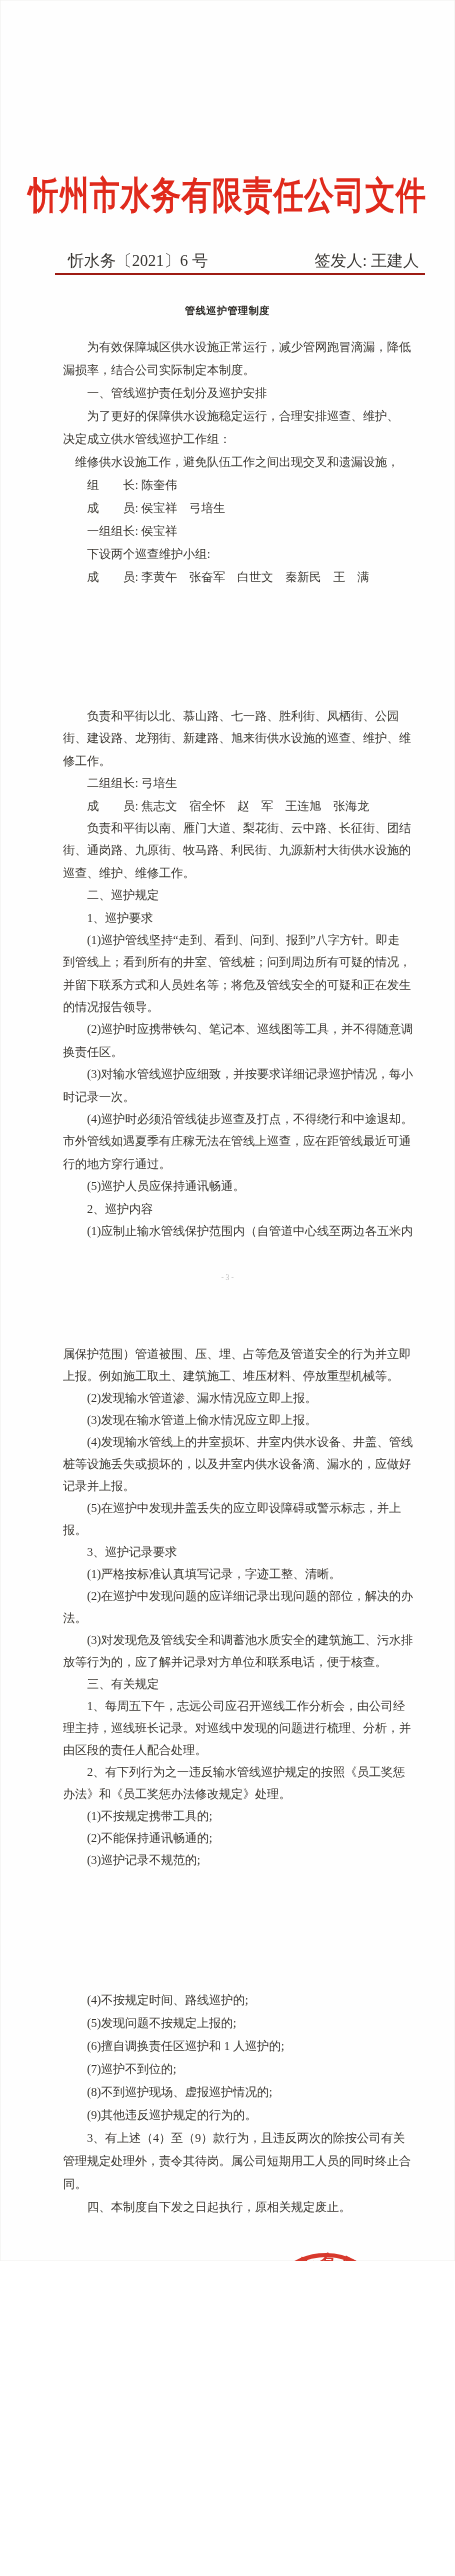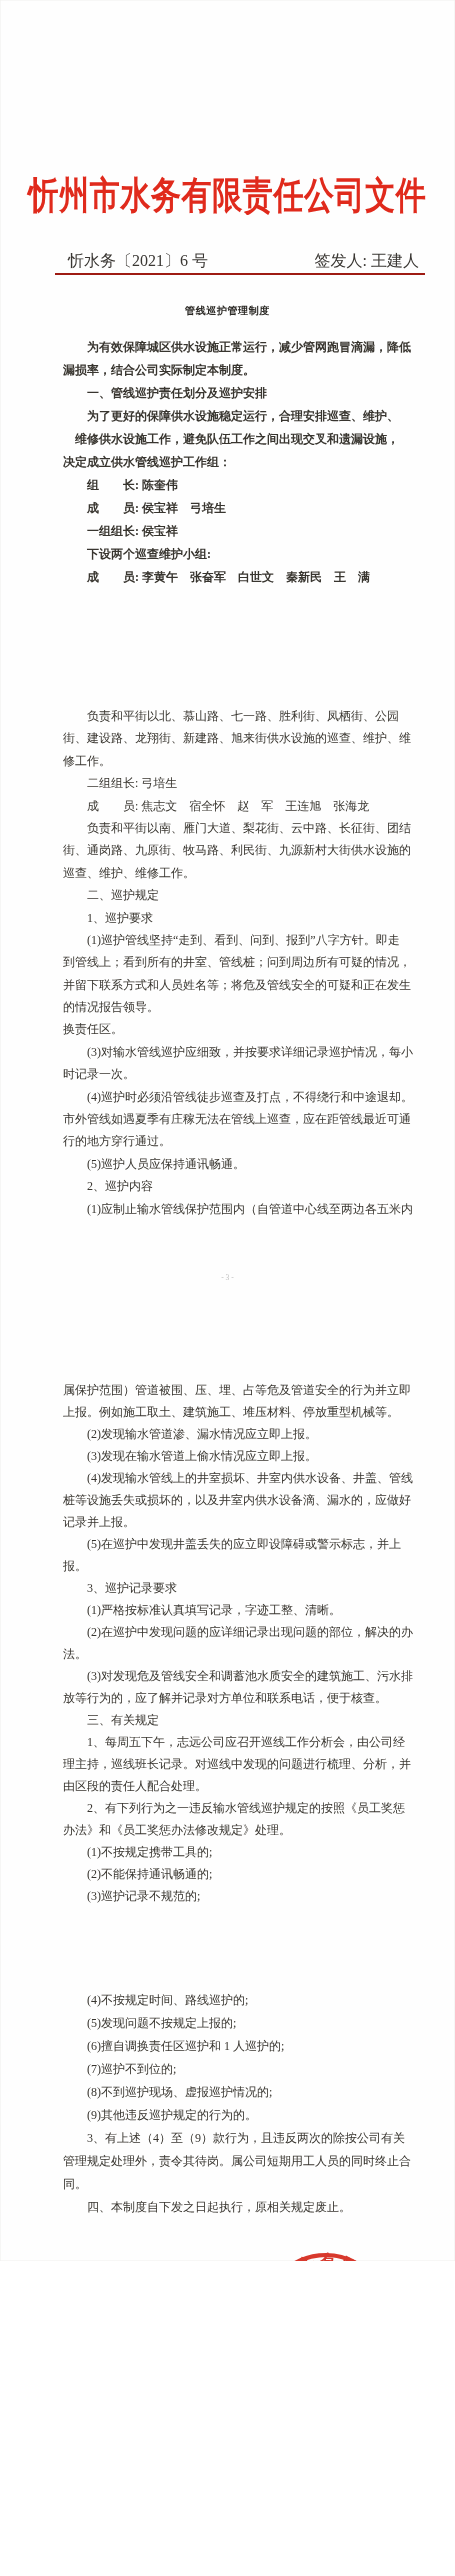--- a/index.html
+++ b/index.html
@@ -70,27 +70,27 @@
 
   <div class="docnum-row">
     <span>忻水务〔2021〕6 号</span>
     <span>签发人: 王建人</span>
   </div>
 
   <div class="red-rule"></div>
 
   <div class="doc-title">管线巡护管理制度</div>
 
-  <div class="textblock lh40" style="top:336px;font-weight:bold;">
+  <div class="textblock lh40" style="top:336px;">
       <div class="line">　　为有效保障城区供水设施正常运行，减少管网跑冒滴漏，降低</div>
       <div class="line">漏损率，结合公司实际制定本制度。</div>
       <div class="line">　　一、管线巡护责任划分及巡护安排</div>
       <div class="line">　　为了更好的保障供水设施稳定运行，合理安排巡查、维护、</div>
+      <div class="line">决定成立供水管线巡护工作组：</div>
       <div class="line">　维修供水设施工作，避免队伍工作之间出现交叉和遗漏设施，</div>
-      <div class="line">决定成立供水管线巡护工作组：</div>
       <div class="line">　　组　　长: 陈奎伟</div>
       <div class="line">　　成　　员: 侯宝祥　弓培生</div>
       <div class="line">　　一组组长: 侯宝祥</div>
       <div class="line">　　下设两个巡查维护小组:</div>
       <div class="line">　　成　　员: 李黄午　张奋军　白世文　秦新民　王　满</div>
     </div>
 
   <div class="textblock lh39" style="top:705px;">
       <div class="line">　　负责和平街以北、慕山路、七一路、胜利街、凤栖街、公园</div>
       <div class="line">街、建设路、龙翔街、新建路、旭来街供水设施的巡查、维护、维</div>
@@ -99,34 +99,35 @@
       <div class="line">　　成　　员: 焦志文　宿全怀　赵　军　王连旭　张海龙</div>
       <div class="line">　　负责和平街以南、雁门大道、梨花街、云中路、长征街、团结</div>
       <div class="line">街、通岗路、九原街、牧马路、利民街、九源新村大街供水设施的</div>
       <div class="line">巡查、维护、维修工作。</div>
       <div class="line">　　二、巡护规定</div>
       <div class="line">　　1、巡护要求</div>
       <div class="line">　　(1)巡护管线坚持“走到、看到、问到、报到”八字方针。即走</div>
       <div class="line">到管线上；看到所有的井室、管线桩；问到周边所有可疑的情况，</div>
       <div class="line">并留下联系方式和人员姓名等；将危及管线安全的可疑和正在发生</div>
       <div class="line">的情况报告领导。</div>
+      <div class="line">　　(2)巡护时应携带铁勾、笔记本、巡线图等工具，并不得随意调</div>
       <div class="line">换责任区。</div>
       <div class="line">　　(3)对输水管线巡护应细致，并按要求详细记录巡护情况，每小</div>
       <div class="line">时记录一次。</div>
       <div class="line">　　(4)巡护时必须沿管线徒步巡查及打点，不得绕行和中途退却。</div>
       <div class="line">市外管线如遇夏季有庄稼无法在管线上巡查，应在距管线最近可通</div>
       <div class="line">行的地方穿行通过。</div>
       <div class="line">　　(5)巡护人员应保持通讯畅通。</div>
       <div class="line">　　2、巡护内容</div>
       <div class="line">　　(1)应制止输水管线保护范围内（自管道中心线至两边各五米内</div>
     </div>
 
   <div class="page-marker" style="top:1273px;">- 3 -</div>
 
-  <div class="textblock lh38" style="top:1343px;margin-top:36px;">
+  <div class="textblock lh38" style="top:1343px;">
       <div class="line">属保护范围）管道被围、压、埋、占等危及管道安全的行为并立即</div>
       <div class="line">上报。例如施工取土、建筑施工、堆压材料、停放重型机械等。</div>
       <div class="line">　　(2)发现输水管道渗、漏水情况应立即上报。</div>
       <div class="line">　　(3)发现在输水管道上偷水情况应立即上报。</div>
       <div class="line">　　(4)发现输水管线上的井室损坏、井室内供水设备、井盖、管线</div>
       <div class="line">桩等设施丢失或损坏的，以及井室内供水设备滴、漏水的，应做好</div>
       <div class="line">记录并上报。</div>
       <div class="line">　　(5)在巡护中发现井盖丢失的应立即设障碍或警示标志，并上</div>
       <div class="line">报。</div>
       <div class="line">　　3、巡护记录要求</div>

